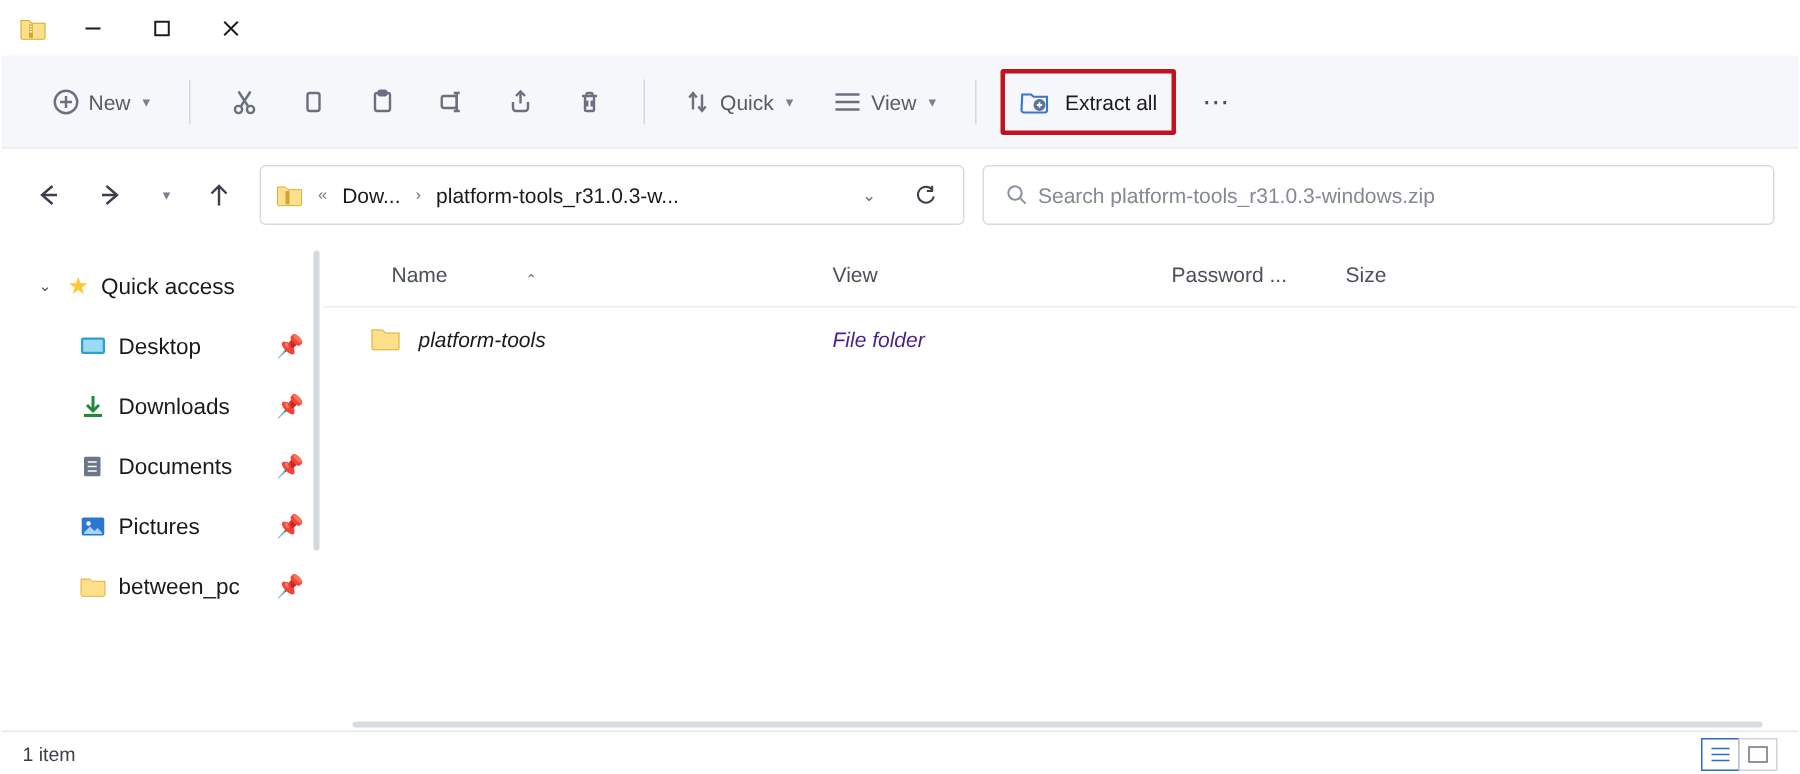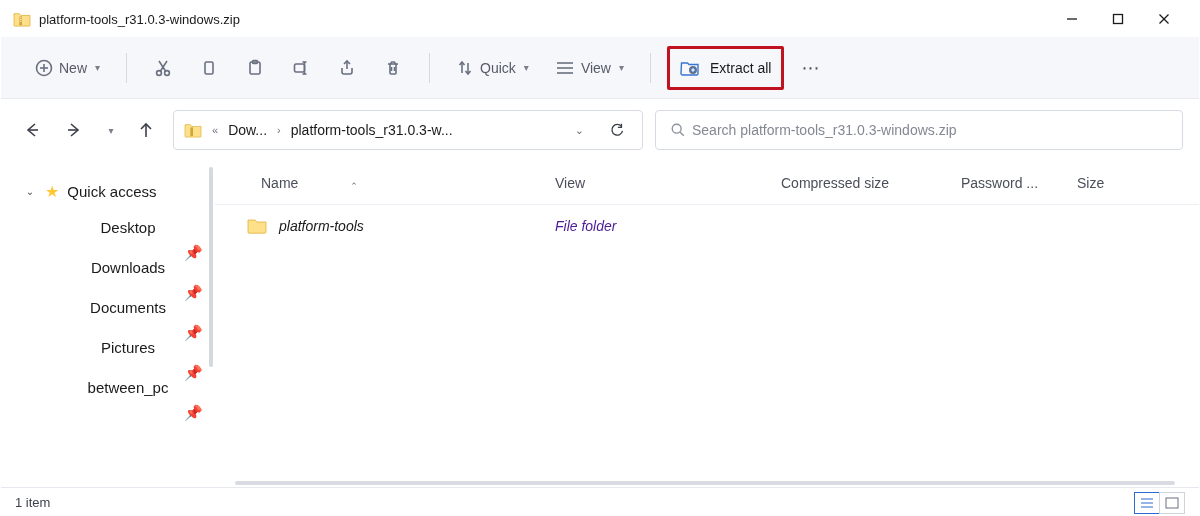--- a/index.html
+++ b/index.html
@@ -34,21 +34,21 @@
   .addr .refresh { margin-left: 8px; }
   .searchbox { flex: 1; height: 40px; border: 1px solid #d7dbe3; border-radius: 4px; display: flex; align-items: center; padding: 0 14px; gap: 6px; color: #838893; }
   .searchbox input { border: none; outline: none; flex: 1; font-size: 14px; color: #555; background: transparent; }
   .searchbox input::placeholder { color: #838893; }
 
   
   .main { display: flex; height: calc(516px - 36px - 62px - 62px - 30px); }
   .sidebar { width: 214px; position: relative; padding: 10px 4px 10px 6px; overflow: hidden; }
   .side-track { position: absolute; right: 2px; top: 6px; width: 4px; height: 200px; background: #d4d8df; border-radius: 2px; }
   .side-item { height: 40px; display: flex; align-items: center; gap: 8px; padding: 0 8px 0 16px; cursor: pointer; border-radius: 3px; font-size: 15px; }
-  .side-sub { padding-left: 46px; flex-direction: column; }
+  .side-sub { padding-left: 46px; }
   .side-expand { width: 14px; display: inline-flex; justify-content: center; color: #4b4f59; font-size: 10px; }
   .pin { margin-left: auto; color: #7d828d; }
   .quick-star { color: #ffc833; font-size: 16px; }
   .side-icon { width: 18px; height: 16px; display: inline-flex; }
 
   .content { flex: 1; display: flex; flex-direction: column; position: relative; }
   .col-headers { height: 44px; display: flex; align-items: center; border-bottom: 1px solid #eceef3; padding-left: 40px; color: #4b4f59; font-size: 14px; }
   .col { cursor: pointer; display: flex; align-items: flex-end; gap: 6px; }
   .col.name { width: 300px; padding-left: 6px; }
   .col.type { width: 226px; }
@@ -75,21 +75,20 @@
 <body>
 
 <div class="titlebar">
   <svg class="title-icon" viewBox="0 0 20 18">
     <path d="M1 3 h6 l2 2 h10 v11 a1 1 0 0 1 -1 1 h-16 a1 1 0 0 1 -1 -1 z" fill="#ffe08a" stroke="#d9a92e" stroke-width="0.8"></path>
     <rect x="7" y="6" width="3" height="10" fill="#cfa63b"></rect>
     <rect x="7.5" y="7" width="2" height="1" fill="#fff6d0"></rect>
       <rect x="7.5" y="9" width="2" height="1" fill="#fff6d0"></rect>
       <rect x="7.5" y="11" width="2" height="1" fill="#fff6d0"></rect>
   </svg>
-  <span class="title">platform-tools_r31.0.3-windows.zip</span>
   <div class="win-controls">
     <div class="win-btn">
         <svg viewBox="0 0 12 12">
           <line x1="1" y1="6" x2="11" y2="6" stroke="#1a1a1a" stroke-width="1.3"></line>
         </svg>
       </div>
     <div class="win-btn">
         <svg viewBox="0 0 12 12">
           <rect x="1.5" y="1.5" width="9" height="9" fill="none" stroke="#1a1a1a" stroke-width="1.3"></rect>
         </svg>
@@ -294,23 +293,20 @@
 
   <div class="content">
     <div class="col-headers">
       <div class="col name">
           <span>Name</span>
           <span class="sort-ind">⌃</span>
         </div>
       <div class="col type">
           <span>View</span>
         </div>
-      <div class="col comp">
-          <span>Compressed size</span>
-        </div>
       <div class="col pass">
           <span>Password ...</span>
         </div>
       <div class="col size">
           <span>Size</span>
         </div>
     </div>
     <div class="rows">
       <div class="row">
         <div class="cell name">

